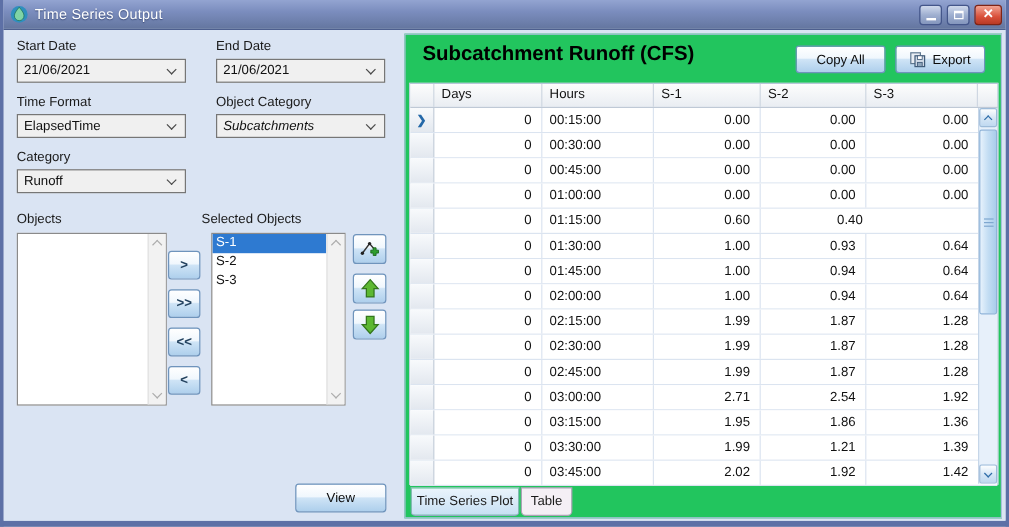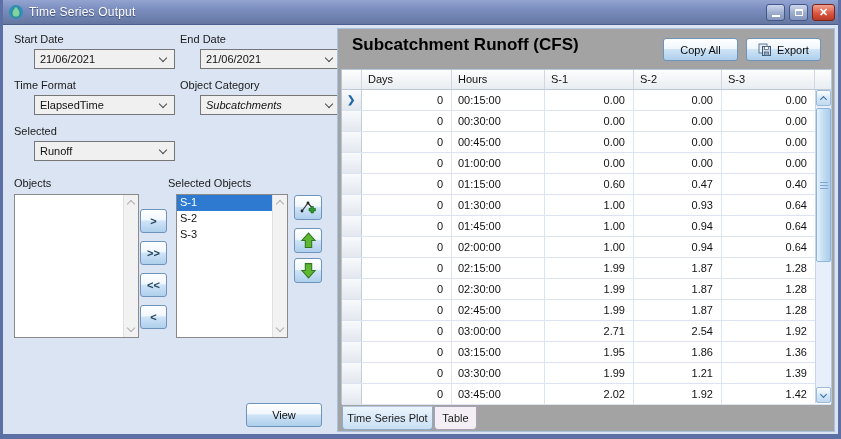--- a/index.html
+++ b/index.html
@@ -27,21 +27,21 @@
     background:linear-gradient(180deg,#f2a392 0%,#d9503a 60%,#b93a25 100%); border-color:#7e2416; }
   .glyph-min{ width:8px; height:0; border-bottom:2px solid #ffffff; margin-top:7px; }
   .glyph-max{ width:8px; height:7px; border:1px solid #ffffff; border-top:2px solid #ffffff; }
   .glyph-close{ color:#ffffff; font-size:11px; font-weight:bold; line-height:1; }
   
   .content{ position:absolute; left:0; top:25px; width:835px; height:409px; background:#dae4f3; }
   .lbl{ position:absolute; font-size:11px; color:#1a1a1a; }
   
   .combo{
     position:absolute; height:20px; width:141px; background:#f0f0f0;
-    border:1px solid #767676; display:flex; align-items:center; cursor:pointer;margin-left:20px;
+    border:1px solid #767676; display:flex; align-items:center; cursor:pointer;
   }
   .combo-value{ font-size:11px; color:#111; padding-left:5px; flex:1; }
   .chev{ width:6px; height:6px; border-right:1.6px solid #4a4a4a; border-bottom:1.6px solid #4a4a4a; transform:rotate(45deg); margin:-3px 8px 0 0; }
   
   .listbox{ position:absolute; background:#ffffff; border:1px solid #8a8a8a; }
   .lb-scroll{ position:absolute; right:0; top:0; bottom:0; width:15px; background:#f2f2f2; border-left:1px solid #e0e0e0; }
   .lb-chev{ position:absolute; left:4px; width:6px; height:6px; border-right:1.6px solid #adadad; border-bottom:1.6px solid #adadad; }
   .lb-chev.up{ top:6px; transform:rotate(-135deg); }
   .lb-chev.dn{ bottom:6px; transform:rotate(45deg); }
   .lb-items{ position:absolute; left:0; top:0; right:15px; bottom:0; overflow:hidden; }
@@ -51,21 +51,21 @@
   .gbtn{
     border:1px solid #6f94bc; border-radius:3px; cursor:pointer;
     background:linear-gradient(180deg,#ffffff 0%,#f0f7fd 45%,#cfe4f6 50%,#aecfec 100%);
     font-size:11px; color:#0c0c0c; display:flex; align-items:center; justify-content:center;
   }
   .xfer{ position:absolute; left:137px; width:27px; height:24px; font-weight:bold; color:#23425f; }
   .icobtn{ position:absolute; left:291px; width:28px; height:25px; }
   
   .rpanel{
     position:absolute; left:334px; top:3px; width:498px; height:404px;
-    background:#a3a3a3; border:1px solid #a9c1db;
+    background:#22c55e; border:1px solid #a9c1db;
   }
   .rtitle{ position:absolute; left:14px; top:6px; font-size:17px; font-weight:bold; color:#000; }
   .btn-copy{ position:absolute; left:325px; top:9px; width:75px; height:23px; }
   .btn-export{ position:absolute; left:408px; top:9px; width:75px; height:23px; gap:5px; }
   
   .grid{ position:absolute; left:3px; top:40px; width:491px; height:335px; border:1px solid #b7c6d9; background:#fff; }
   .thead{ display:flex; height:20px; background:linear-gradient(180deg,#fdfdfd,#e9edf2); border-bottom:1px solid #bfc9d6; }
   .hcell{ font-size:11px; color:#111; padding:3px 0 0 6px; border-right:1px solid #cfd7e2; }
   .trow{ display:flex; height:21px; border-bottom:1px solid #dbe4f0; background:#fff; }
   .cell{ font-size:11px; color:#111; padding-top:4px; border-right:1px solid #dbe4f0; overflow:hidden; white-space:nowrap; }
@@ -146,21 +146,21 @@
       <span class="combo-value">ElapsedTime</span>
       <span class="chev"></span>
     </div>
 
     <div class="lbl" style="left:177px; top:54px;">Object Category</div>
     <div class="combo" style="left:177px; top:70px;font-style:italic;">
       <span class="combo-value">Subcatchments</span>
       <span class="chev"></span>
     </div>
 
-    <div class="lbl" style="left:11px; top:100px;">Selected</div>
+    <div class="lbl" style="left:11px; top:100px;">Category</div>
     <div class="combo" style="left:11px; top:116px;">
       <span class="combo-value">Runoff</span>
       <span class="chev"></span>
     </div>
 
     <div class="lbl" style="left:11px; top:152px;">Objects</div>
     <div class="listbox" style="left:11px; top:169px; width:125px; height:144px;">
       <div class="lb-items"></div>
       <div class="lb-scroll">
         <span class="lb-chev up"></span>
@@ -263,21 +263,20 @@
               <div class="cell chours">01:00:00</div>
               <div class="cell cs1">0.00</div>
               <div class="cell cs2">0.00</div>
               <div class="cell cs3">0.00</div>
             </div>
             <div class="trow">
               <div class="cell csel"></div>
               <div class="cell cdays">0</div>
               <div class="cell chours">01:15:00</div>
               <div class="cell cs1">0.60</div>
-              <div class="cell cs2">0.47</div>
               <div class="cell cs3">0.40</div>
             </div>
             <div class="trow">
               <div class="cell csel"></div>
               <div class="cell cdays">0</div>
               <div class="cell chours">01:30:00</div>
               <div class="cell cs1">1.00</div>
               <div class="cell cs2">0.93</div>
               <div class="cell cs3">0.64</div>
             </div>

